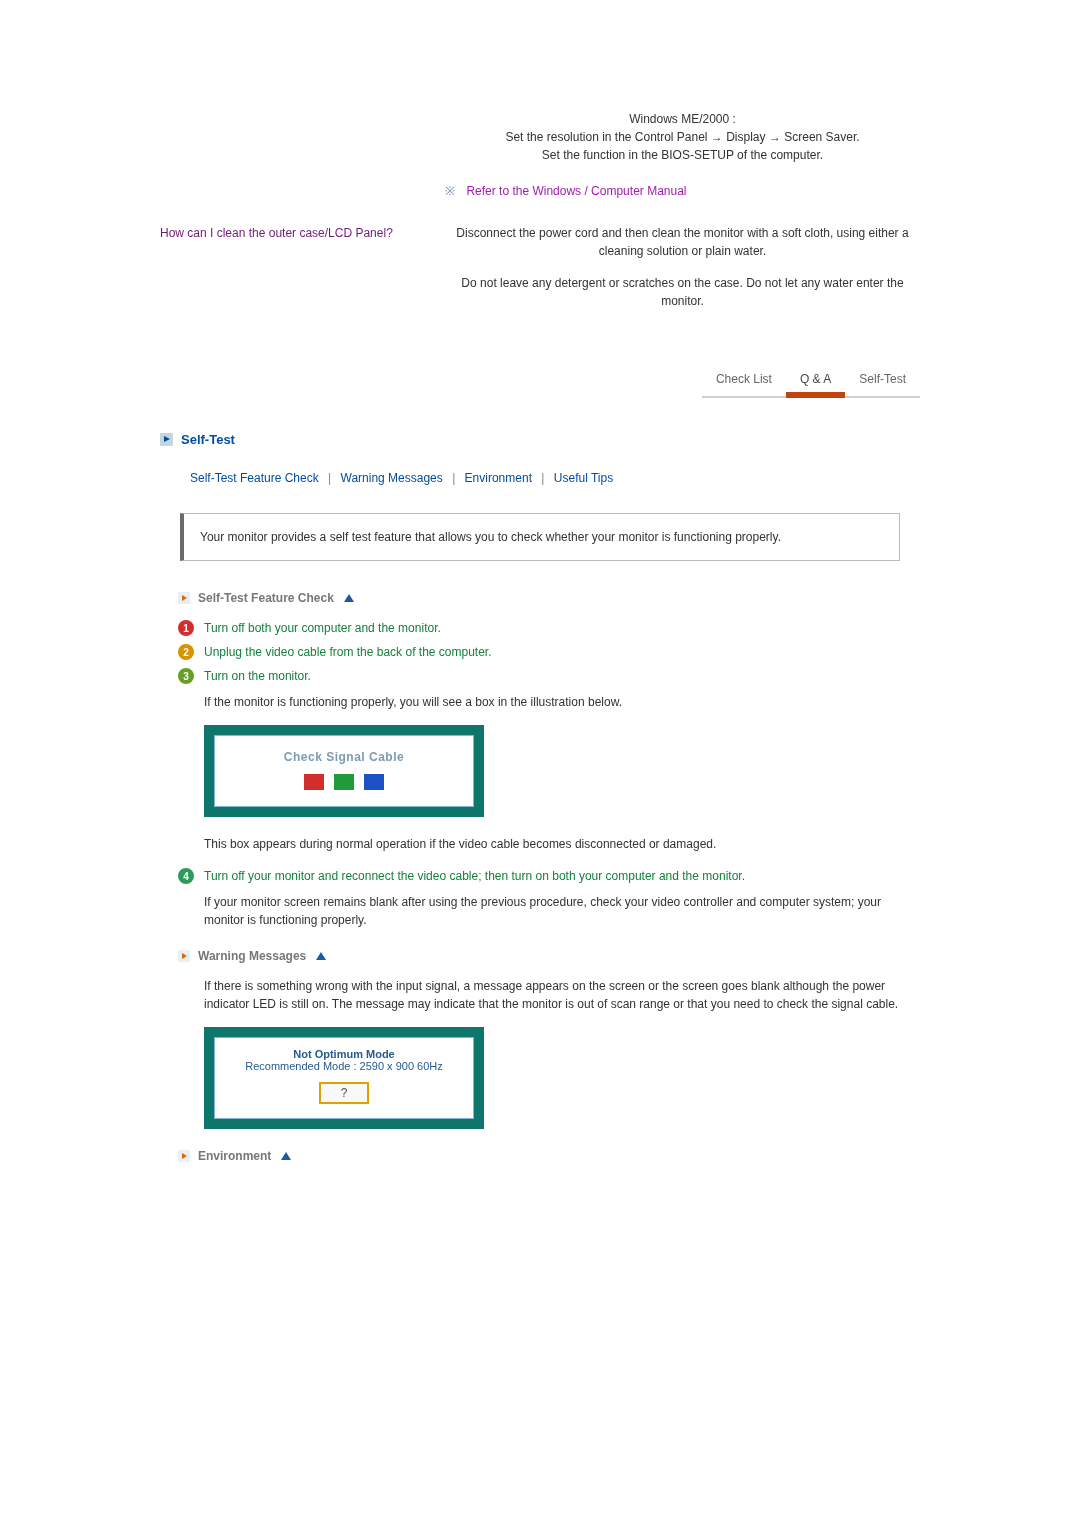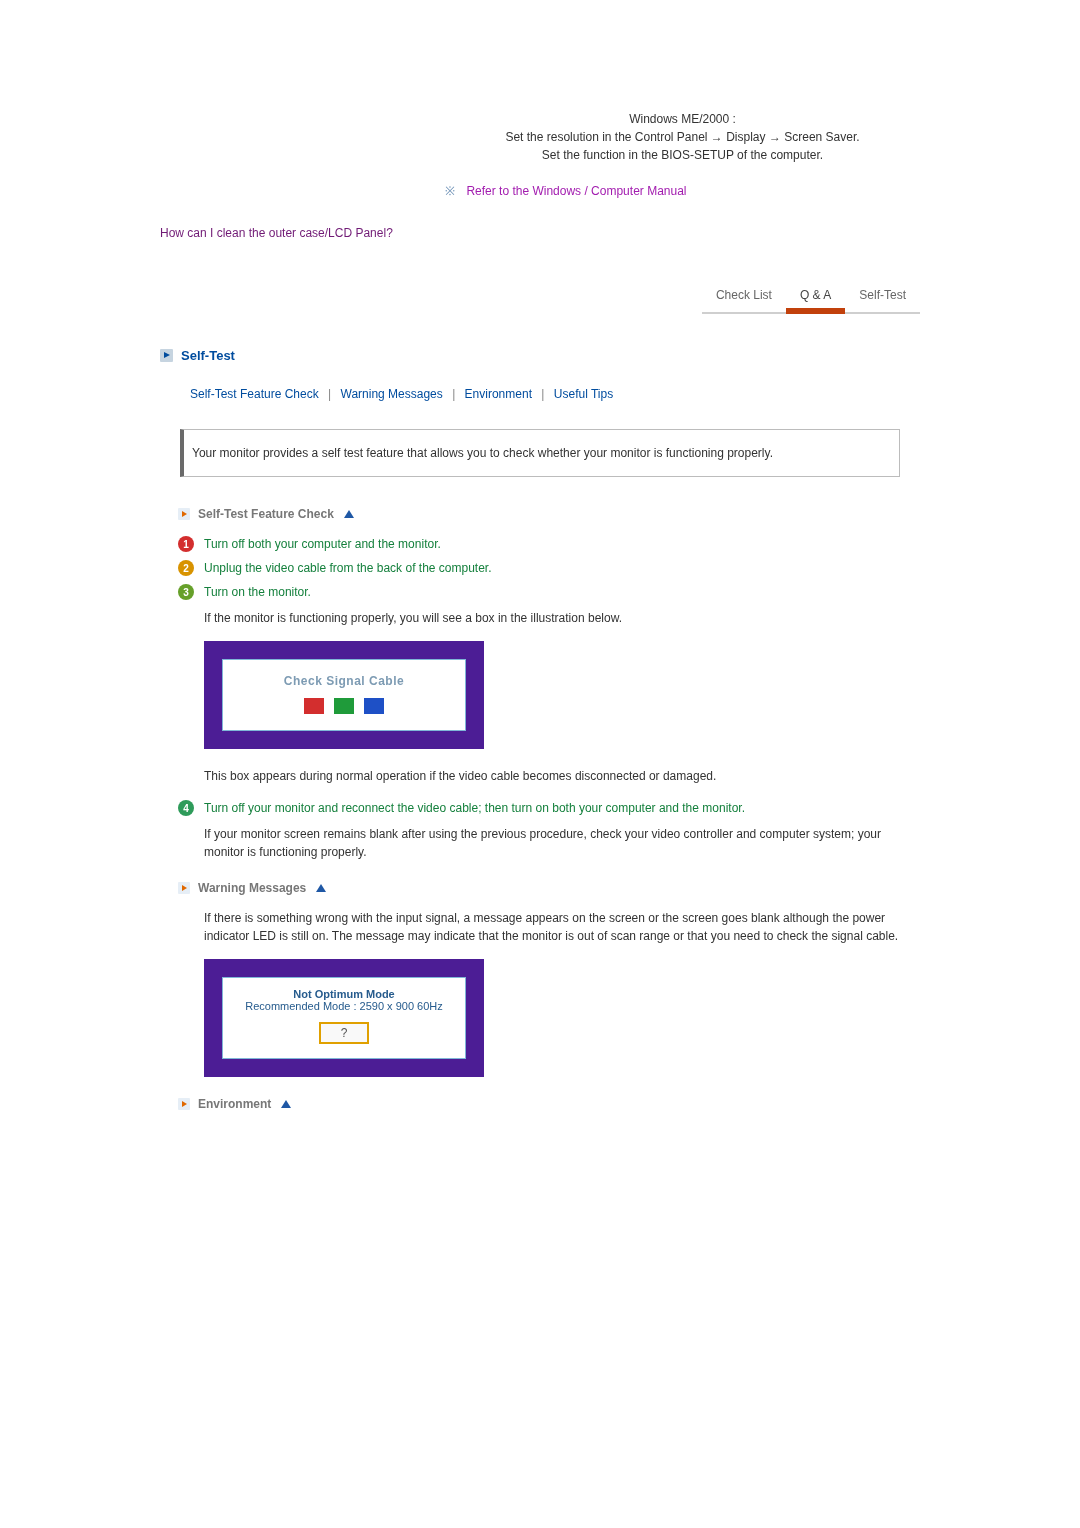--- a/index.html
+++ b/index.html
@@ -100,21 +100,21 @@
     text-decoration: none;
     font-size: 12px;
   }
   .sublinks .sep {
     margin: 0 6px;
     color: #888;
   }
   .intro-box {
     border: 1px solid #bcbcbc;
     border-left: 4px solid #6a6a6a;
-    padding: 14px 8px;
+    padding: 14px 16px;
     margin: 0 20px 30px 20px;
     color: #333;
     line-height: 1.5;
     font-size: 12px;
   }
   .sub-section {
     margin: 20px 0 14px 18px;
     display: flex;
     align-items: center;
   }
@@ -176,22 +176,22 @@
   .n4 { background: #2e9b5a; }
   .step .txt { flex: 1; color: #15803d; }
   .indent-p {
     margin: 6px 0 14px 44px;
     color: #333;
     line-height: 1.5;
   }
   .sample-box {
     margin: 0 0 18px 44px;
     width: 280px;
-    background: #4c1d95;
-    padding: 18px;
+    background: #0f766e;
+    padding: 10px;
     box-sizing: border-box;
   }
   .sample-inner {
     background: #ffffff;
     border: 1px solid #7fb7d7;
     padding: 14px 10px 16px 10px;
     text-align: center;
   }
   .sig-label {
     color: #7d9bb3;
@@ -247,20 +247,24 @@
       <span>Set the function in the BIOS-SETUP of the computer.</span></p>
       <div class="note-ref">
         <span class="symbol">※</span>
         <a style="color:#a21caf;text-decoration:none">Refer to the Windows / Computer Manual</a>
       </div>
     </div>
   </div>
 
   <div class="qa-row">
     <div class="qa-q">How can I clean the outer case/LCD Panel?</div>
+    <div class="qa-a">
+      <p>Disconnect the power cord and then clean the monitor with a soft cloth, using either a cleaning solution or plain water.</p>
+      <p>Do not leave any detergent or scratches on the case. Do not let any water enter the monitor.</p>
+    </div>
   </div>
 
   <div class="tabs-wrap">
     <div class="tabs">
       <a>Check List</a>
       <a class="active">Q &amp; A</a>
       <a>Self-Test</a>
     </div>
   </div>
 

